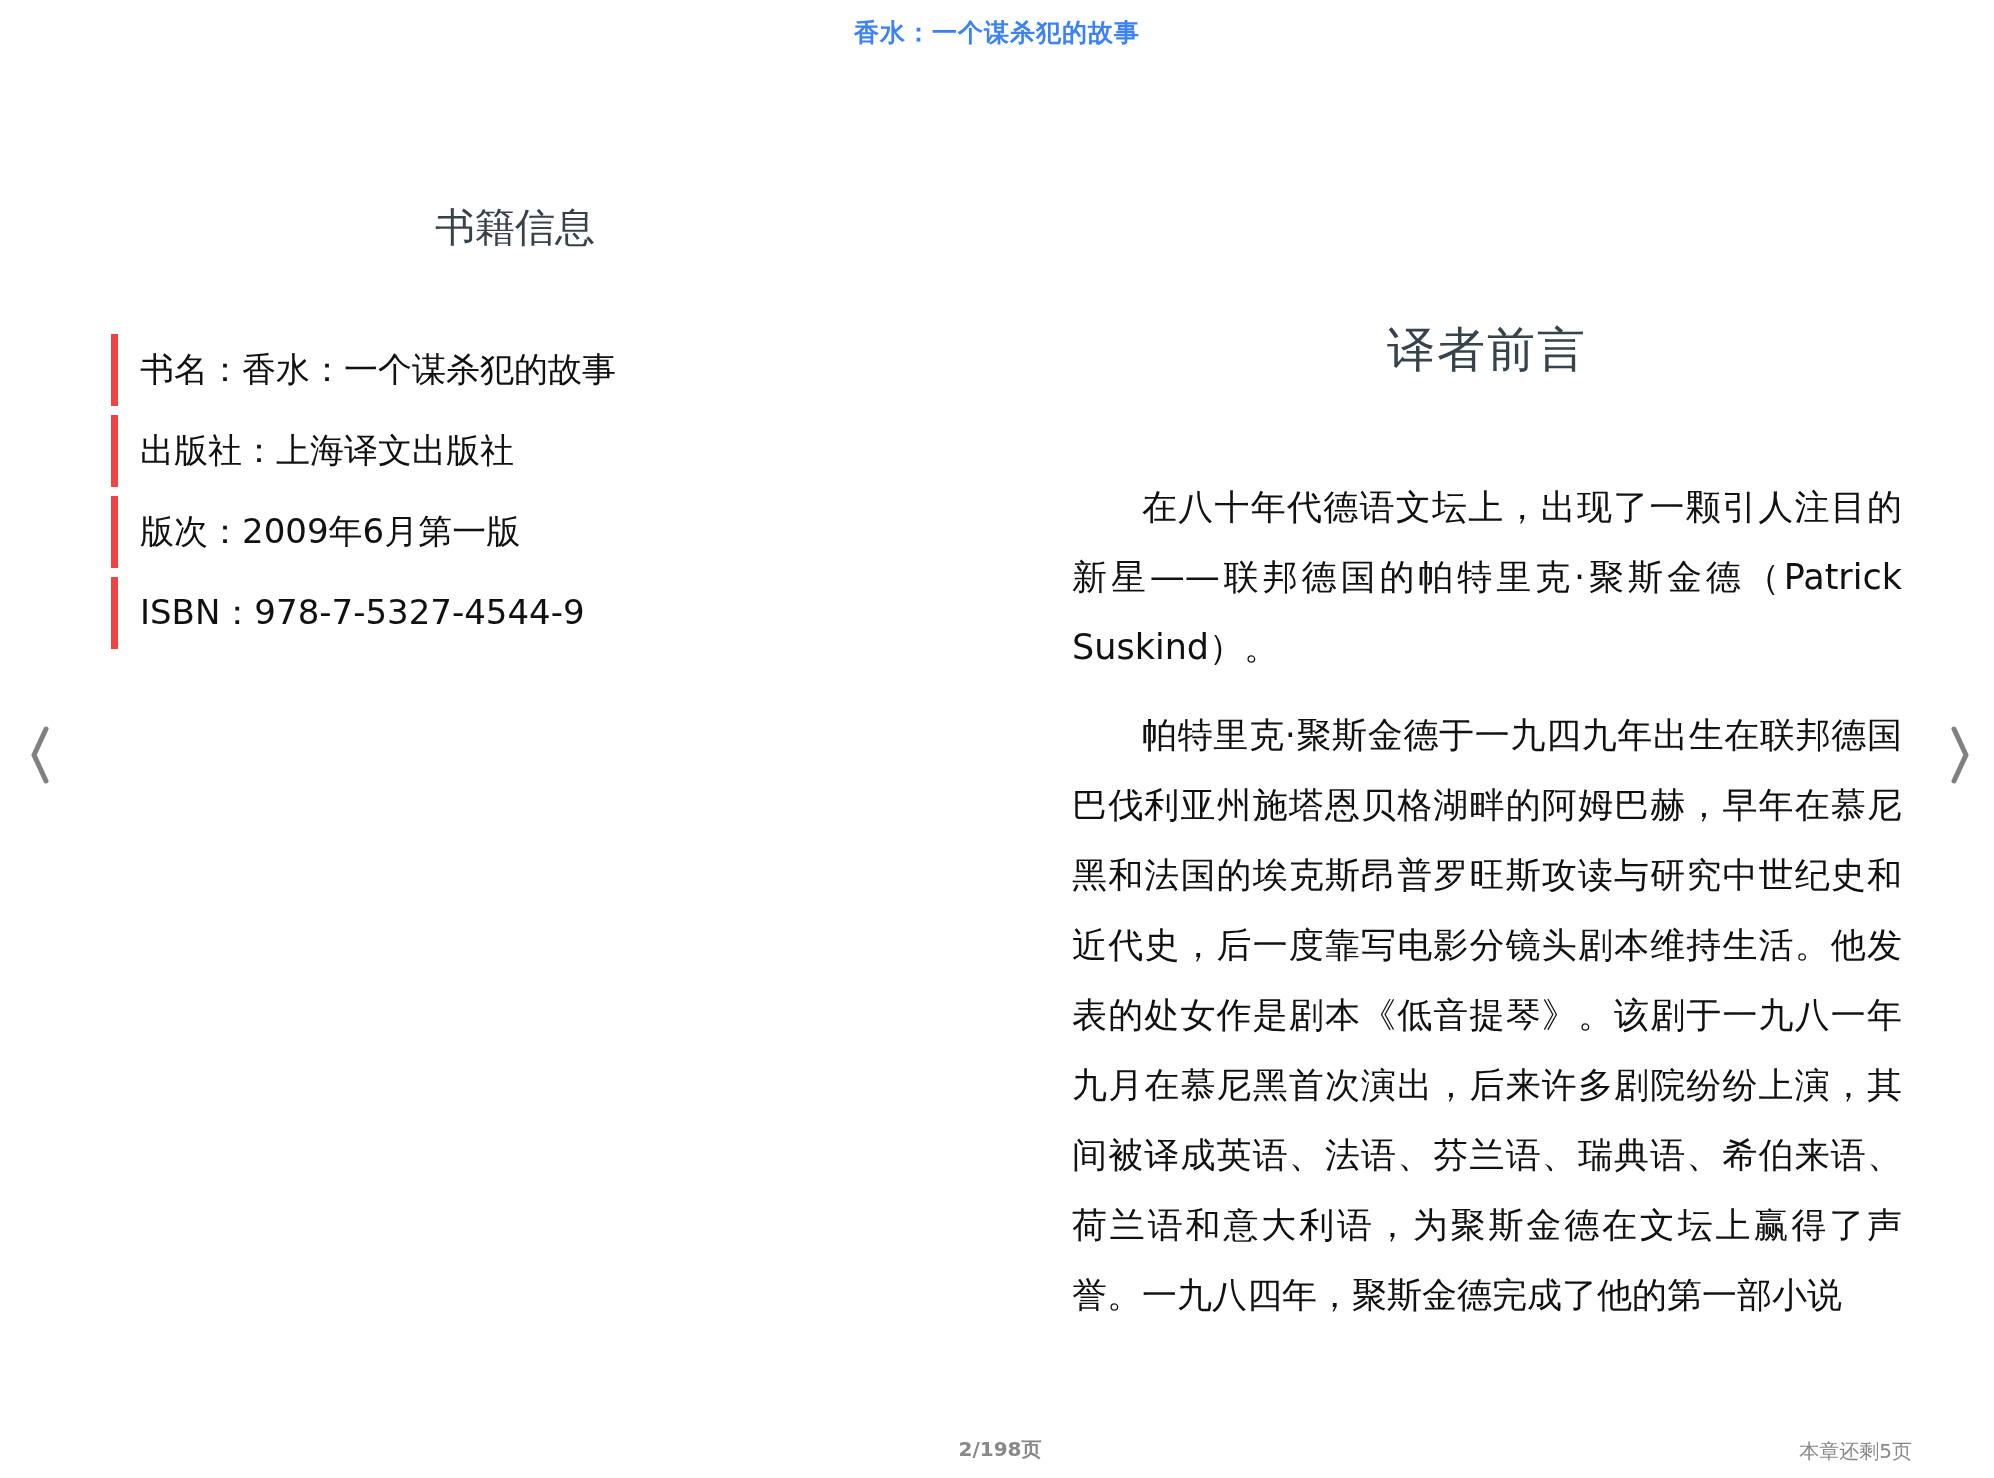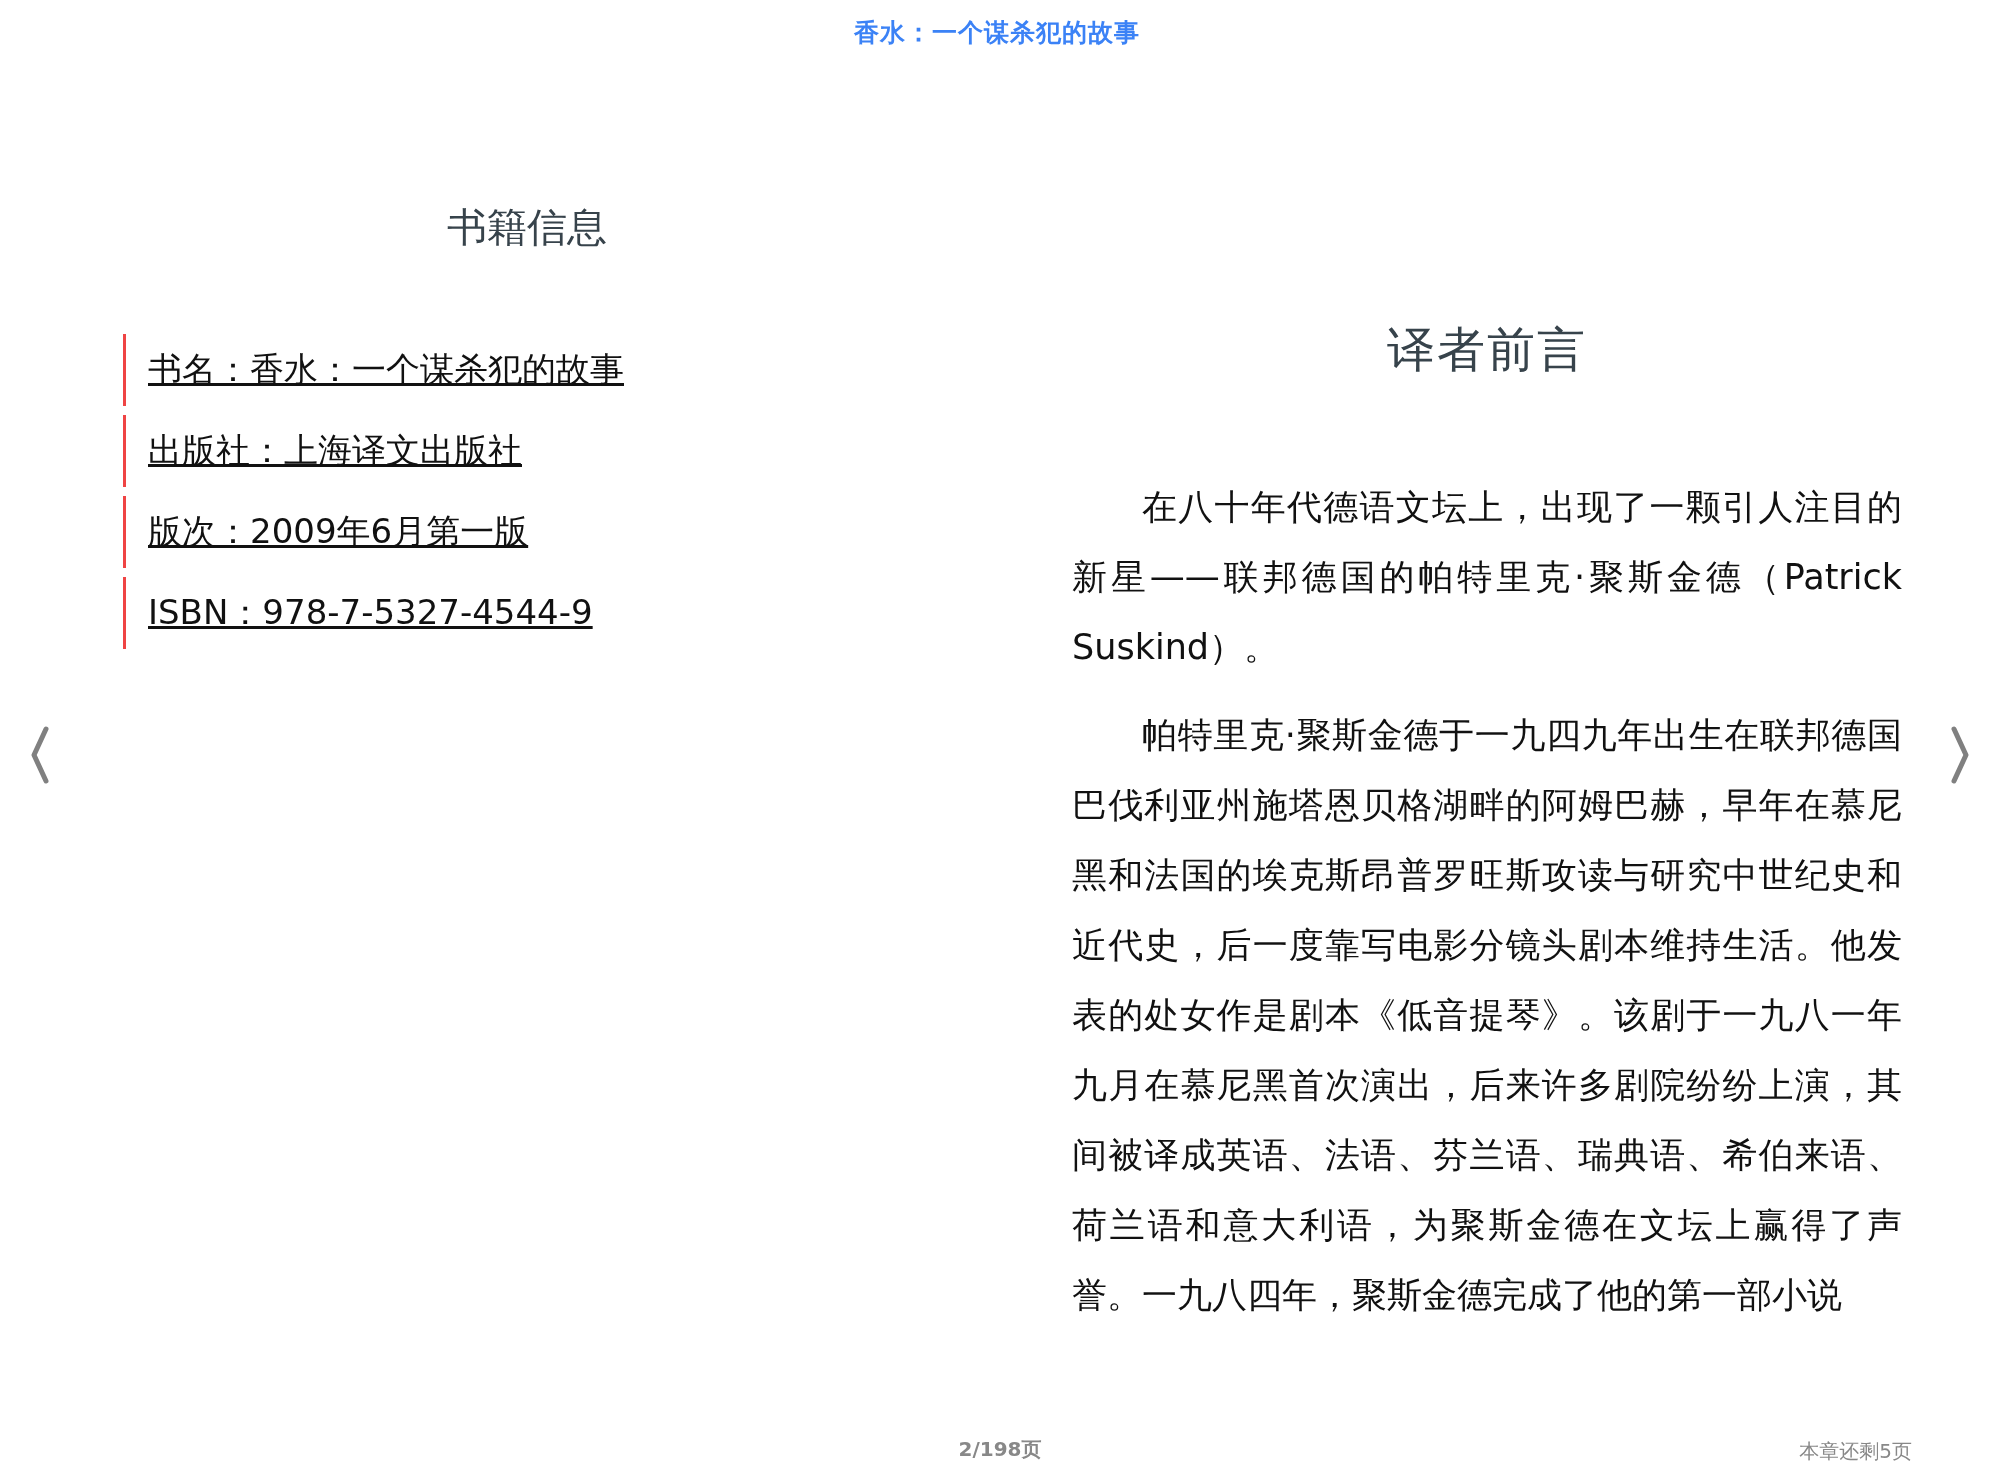--- a/index.html
+++ b/index.html
@@ -4,31 +4,31 @@
 <style>
   html, body { margin:0; padding:0; }
   body {
     width:1994px; height:1478px; background:#ffffff; position:relative; overflow:hidden;
     font-family:"DejaVu Sans","Liberation Sans",sans-serif; color:#111;
   }
   .header-title {
     position:absolute; top:16px; left:0; width:1994px; text-align:center;
     font-size:25px; font-weight:bold; color:#3b82f6; letter-spacing:1px;
   }
-  .left-page { position:absolute; left:12px; top:0; width:997px; height:1478px; }
+  .left-page { position:absolute; left:0; top:0; width:997px; height:1478px; }
   .right-page { position:absolute; left:997px; top:0; width:997px; height:1478px; }
   .section-title-left {
     position:absolute; top:200px; left:380px; width:270px; text-align:center;
     font-size:40px; color:#37434b;
   }
   .info-list { position:absolute; left:111px; top:334px; }
   .info-item {
-    border-left:3px solid #ef4444; height:72px; margin-bottom:9px;
+    border-left:7px solid #ef4444; height:72px; margin-bottom:9px;
     padding-left:22px; display:flex; align-items:center;
-    font-size:34px; color:#111; white-space:nowrap;text-decoration:underline;
+    font-size:34px; color:#111; white-space:nowrap;
   }
   .section-title-right {
     position:absolute; top:318px; left:75px; width:830px; text-align:center;
     font-size:48px; color:#37434b; letter-spacing:2px;
   }
   .article { position:absolute; left:75px; top:472px; width:830px; }
   .article p {
     margin:0 0 18px 0; font-size:35px; line-height:70px; text-indent:2em;
     text-align:justify; color:#111;
   }

